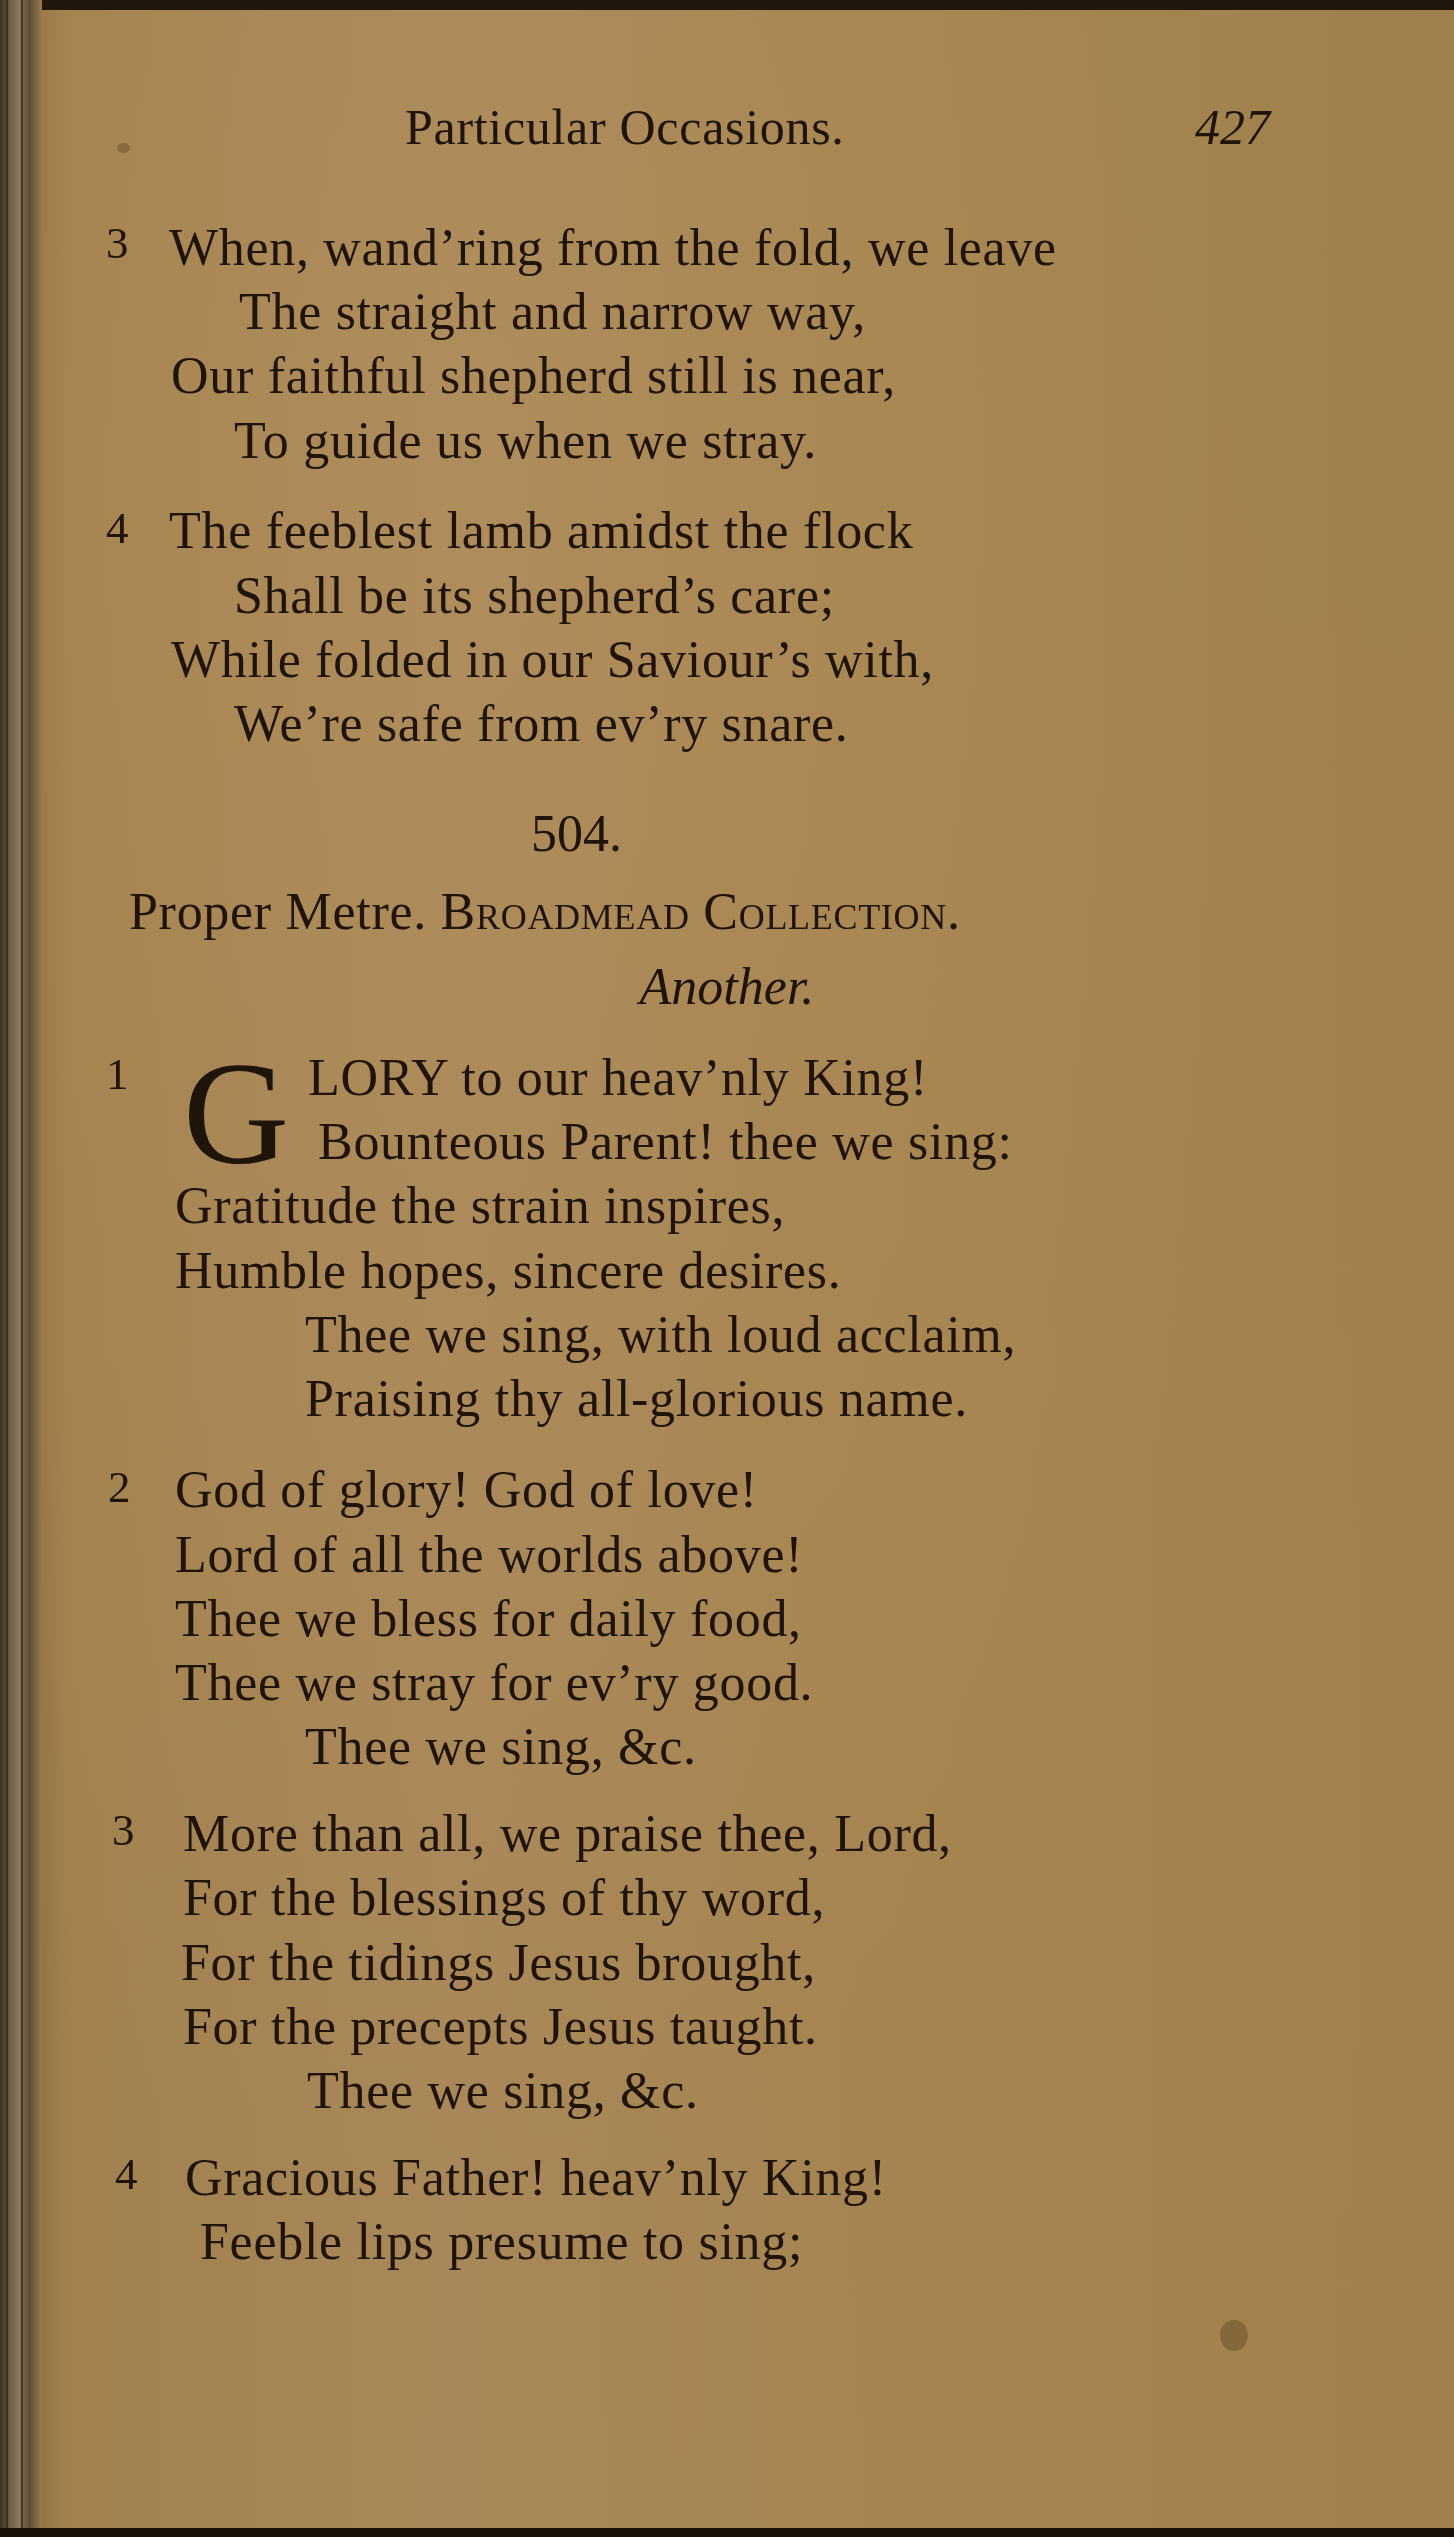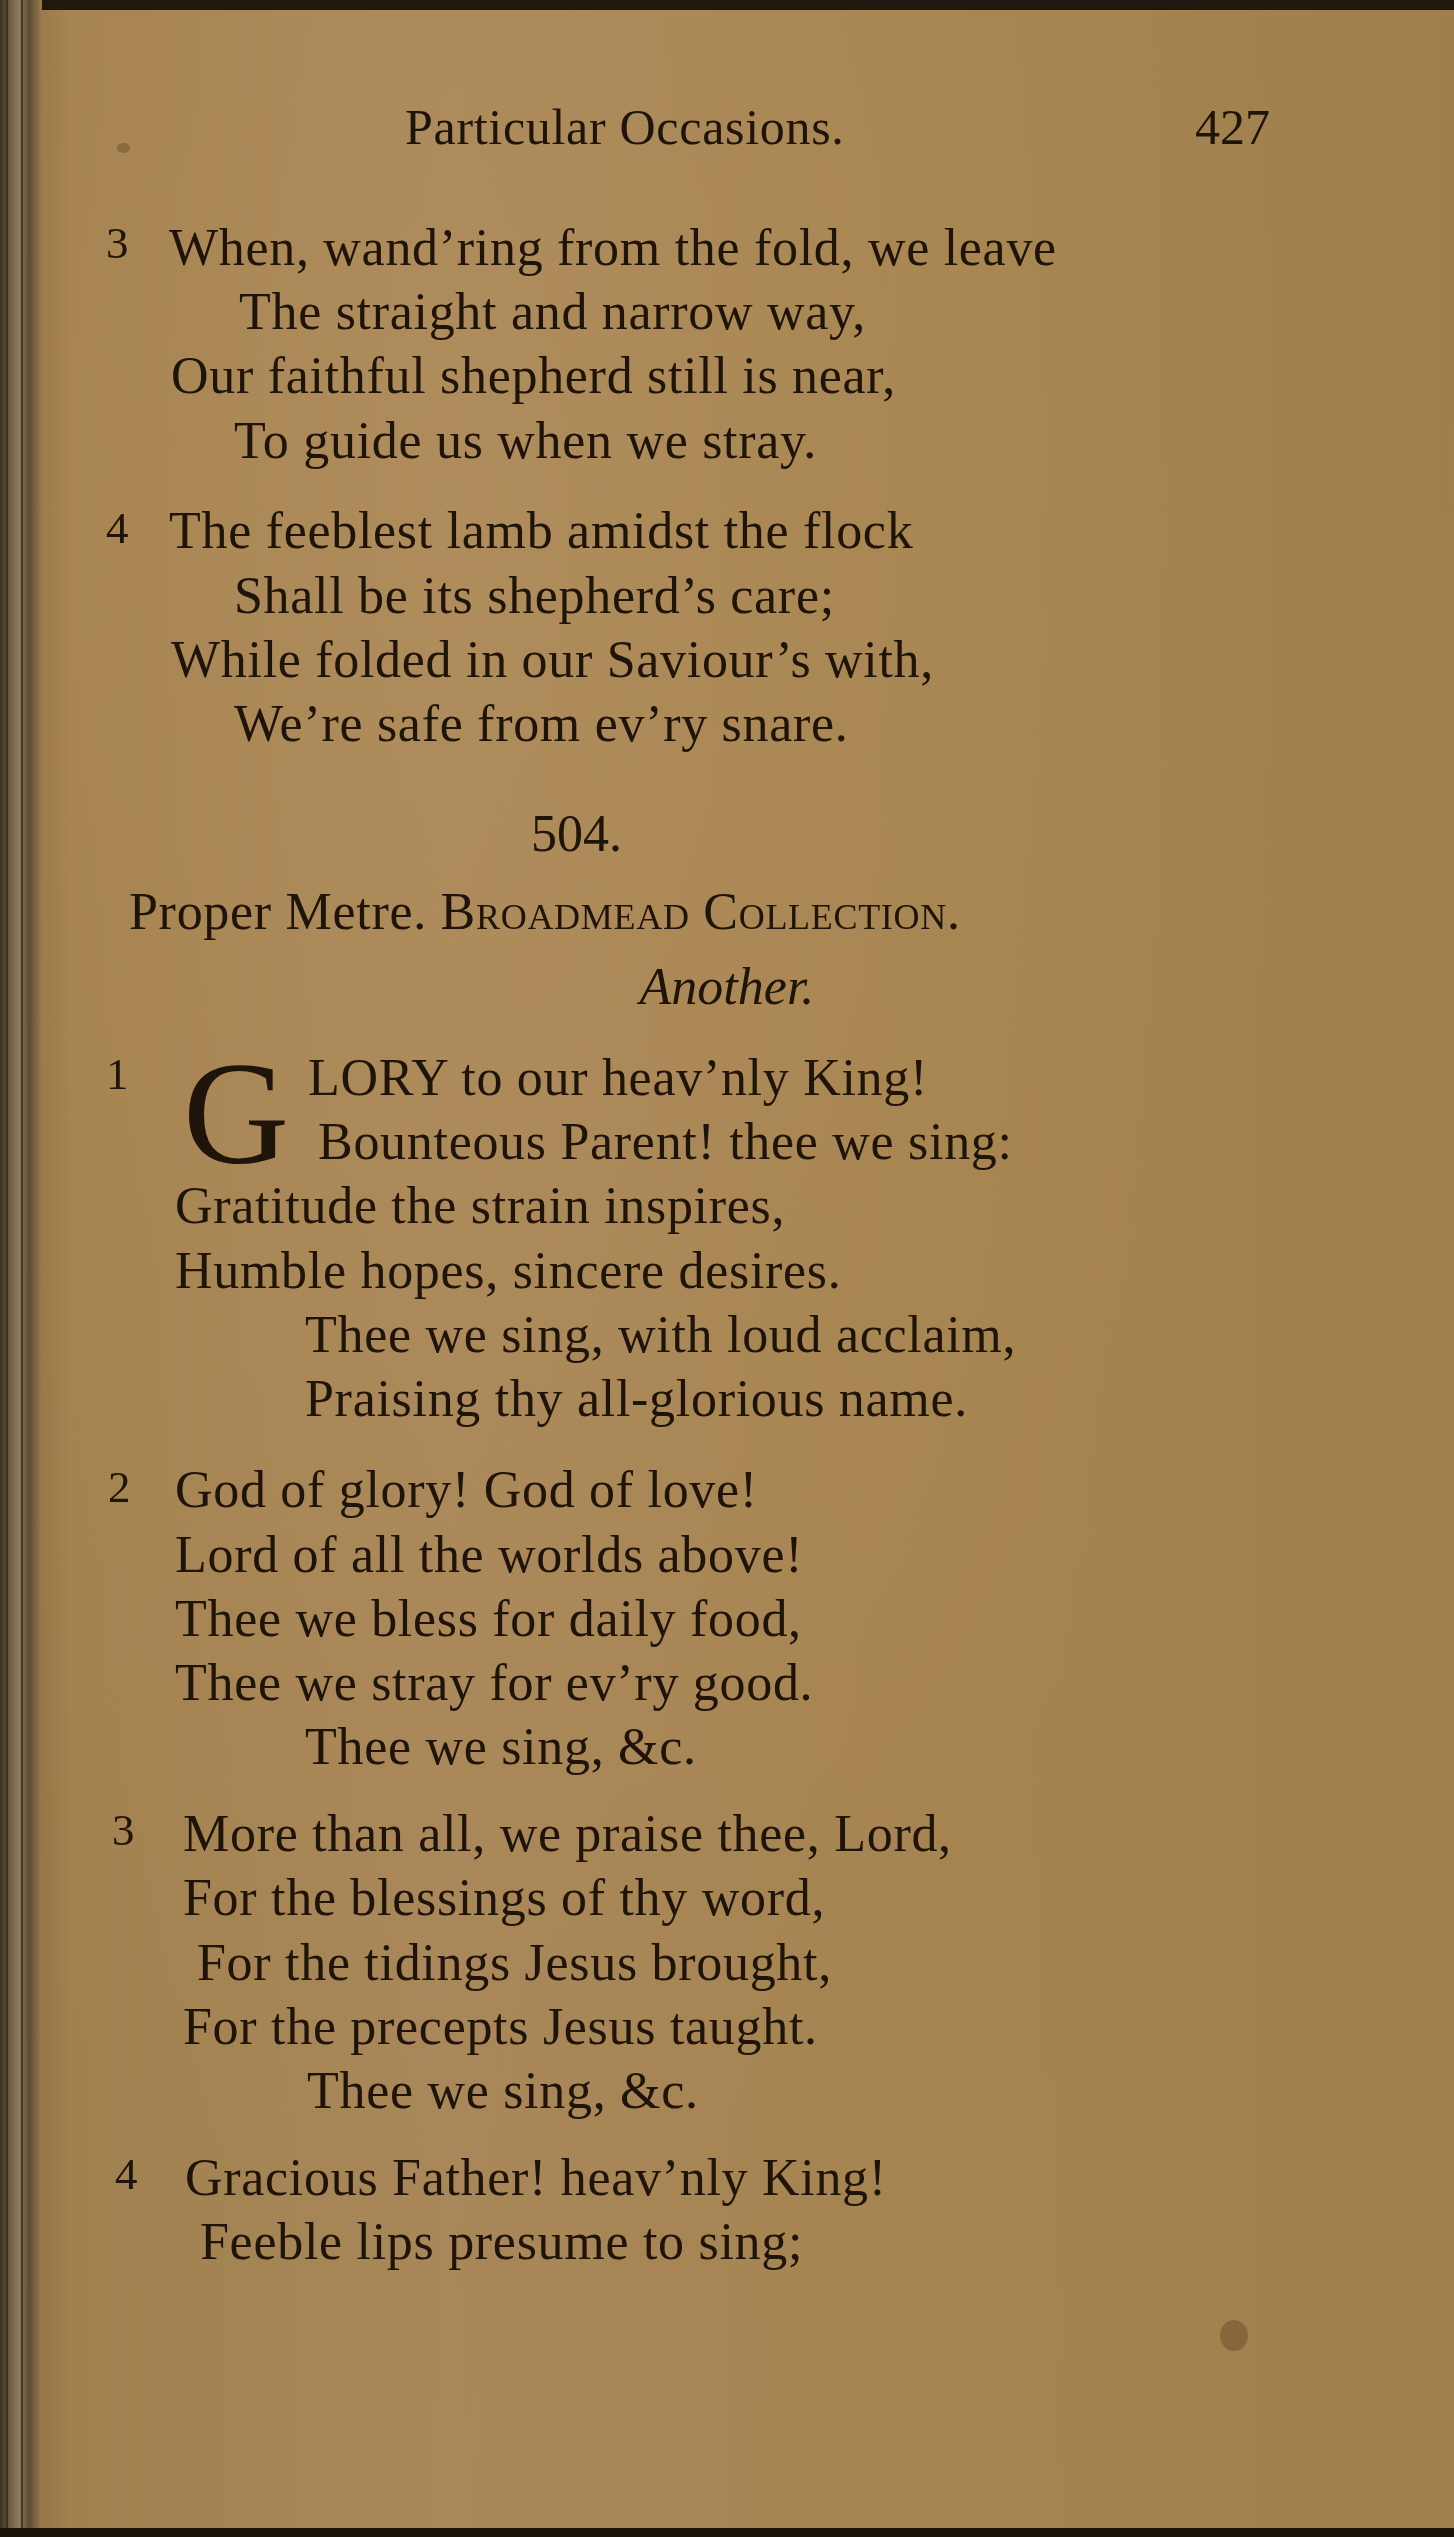--- a/index.html
+++ b/index.html
@@ -27,21 +27,21 @@
     position: absolute; left: 0; top: 0; width: 1454px; height: 9.8px; background: #20180f;
   }
   .bottom-edge {
     position: absolute; left: 0; bottom: 0; width: 1454px; height: 9.8px; background: #1a1209;
   }
   .header-title {
     position: absolute; left: 405px; top: 98px;
     font-size: 50px; letter-spacing: 0.7px;
   }
   .page-number {
-    position: absolute; left: 1195px; top: 98px; font-size: 50px;
+    position: absolute; left: 1195px; top: 98px; font-size: 50px; font-style: italic;
   }
   .line {
     position: absolute; font-size: 52px; white-space: nowrap; letter-spacing: 0.7px; margin-top: 8px;
   }
   .vnum { position: absolute; font-size: 45px; }
   .hymn-number {
     position: absolute; left: 0; width: 1153px; text-align: center; top: 804px; font-size: 52px;
   }
   .metre-line {
     position: absolute; left: 129px; top: 882px; font-size: 52px; white-space: nowrap; letter-spacing: 0.7px;
@@ -105,20 +105,20 @@
 <div class="vnum" style="left:108px;top:1461px">2</div>
 <div class="line smallcaps-first" style="left:175px;top:1452px">God of glory! God of love!</div>
 <div class="line" style="left:175px;top:1517px">Lord of all the worlds above!</div>
 <div class="line" style="left:175px;top:1581px">Thee we bless for daily food,</div>
 <div class="line" style="left:175px;top:1645px">Thee we stray for ev’ry good.</div>
 <div class="line" style="left:305px;top:1709px">Thee we sing, &amp;c.</div>
 
 <div class="vnum" style="left:112px;top:1804px">3</div>
 <div class="line" style="left:183px;top:1796px">More than all, we praise thee, Lord,</div>
 <div class="line" style="left:183px;top:1860px">For the blessings of thy word,</div>
-<div class="line" style="left:197px;top:1925px">For the tidings Jesus brought,</div>
+<div class="line" style="left:181px;top:1925px">For the tidings Jesus brought,</div>
 <div class="line" style="left:183px;top:1989px">For the precepts Jesus taught.</div>
 <div class="line" style="left:307px;top:2053px">Thee we sing, &amp;c.</div>
 
 <div class="vnum" style="left:115px;top:2148px">4</div>
 <div class="line" style="left:185px;top:2140px">Gracious Father! heav’nly King!</div>
 <div class="line" style="left:200px;top:2204px">Feeble lips presume to sing;</div>
 
 
 </body></html>

